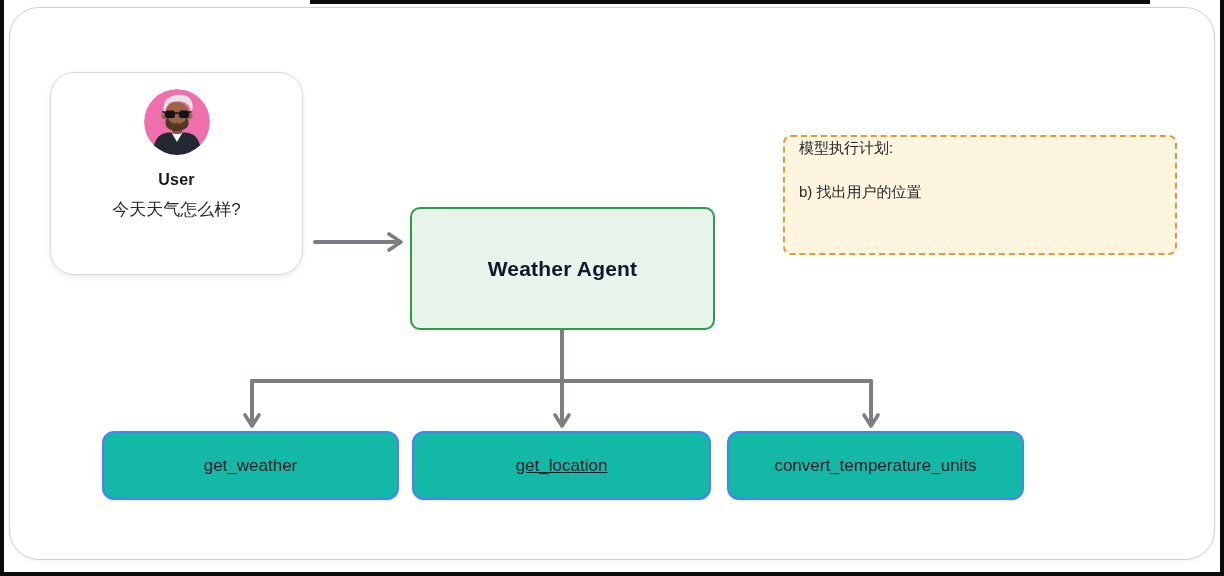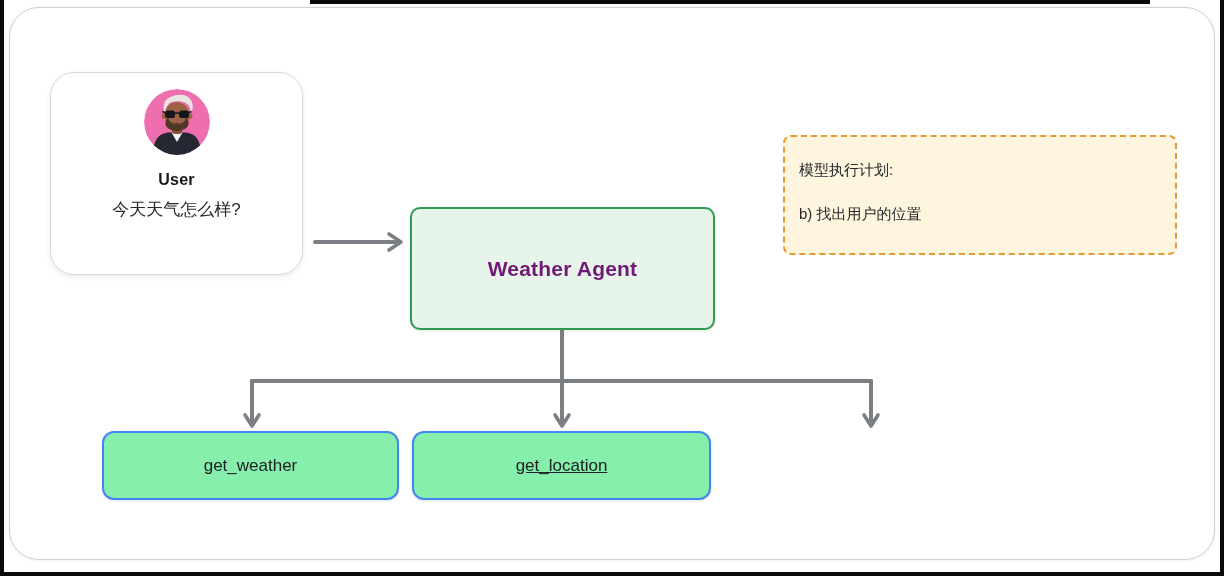--- a/index.html
+++ b/index.html
@@ -31,33 +31,33 @@
   .user-name{margin-top:16px;font-size:16px;font-weight:bold;color:#17181a;letter-spacing:.2px;}
   .user-msg{margin-top:9px;font-size:17px;color:#26282b;}
   
   .agent-box{
     position:absolute;left:410px;top:207px;width:305px;height:123px;
     background:#e6f4ea;border:2px solid #2e9b4f;border-radius:10px;
     box-sizing:border-box;
     display:flex;align-items:center;justify-content:center;
     box-shadow:0 1px 3px rgba(0,0,0,0.10);
   }
-  .agent-box span{font-size:21px;font-weight:600;color:#701a75;letter-spacing:.2px;}
+  .agent-box span{font-size:21px;font-weight:600;color:#0f172a;letter-spacing:.2px;}
   
   .note{
     position:absolute;left:783px;top:135px;width:394px;height:120px;
     background:#fdf5de;border:2px dashed #e39b35;border-radius:8px;
-    box-sizing:border-box;padding:22px 14px;
+    box-sizing:border-box;padding:0 14px;
     font-size:15px;line-height:22px;color:#26282b;
   }
   .note .gap{height:22px;}
   
   .tool{
     position:absolute;top:431px;height:69px;
-    background:#86efac;border:2px solid #4285f4;border-radius:12px;
+    background:#14b8a6;border:2px solid #4285f4;border-radius:12px;
     box-sizing:border-box;
     display:flex;align-items:center;justify-content:center;
     box-shadow:0 1px 3px rgba(0,0,0,0.10);
   }
   .tool span{font-size:17px;font-weight:500;color:#202124;}
   .tool-1{left:102px;width:297px;}
   .tool-2{left:412px;width:299px;text-decoration:underline;}
   .tool-3{left:727px;width:297px;}
 </style>
 </head>
@@ -133,14 +133,17 @@
     <div class="gap"></div>
     <div>b) 找出用户的位置</div>
   </div>
 
   <div class="tool tool-1">
     <span>get_weather</span>
   </div>
   <div class="tool tool-2">
     <span>get_location</span>
   </div>
+  <div class="tool tool-3">
+    <span>convert_temperature_units</span>
+  </div>
 
 </div>
 
 </body></html>

